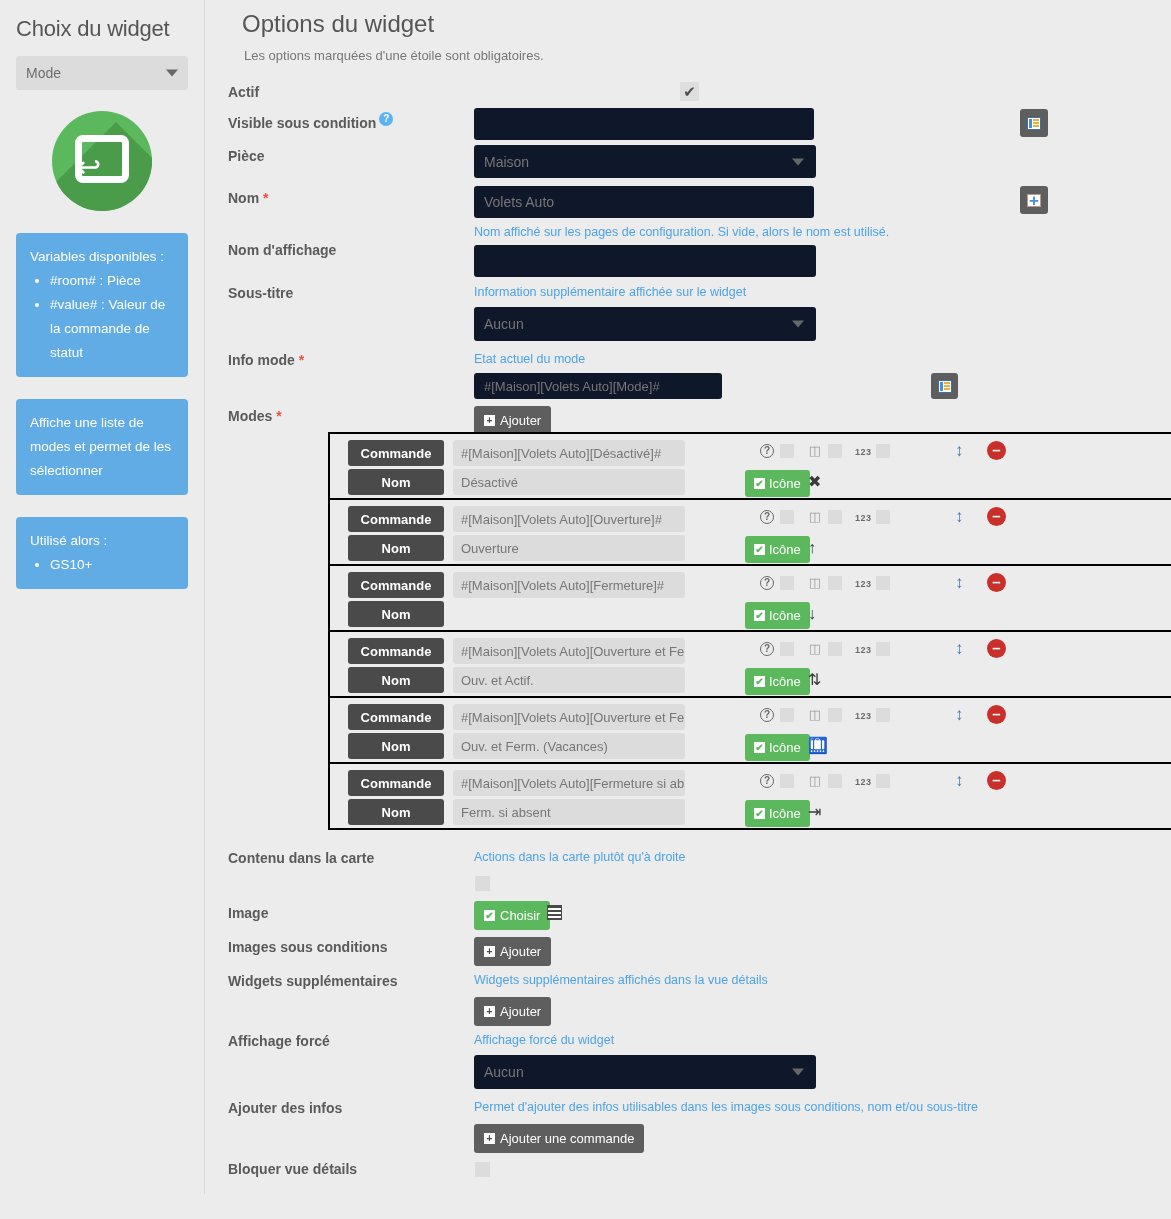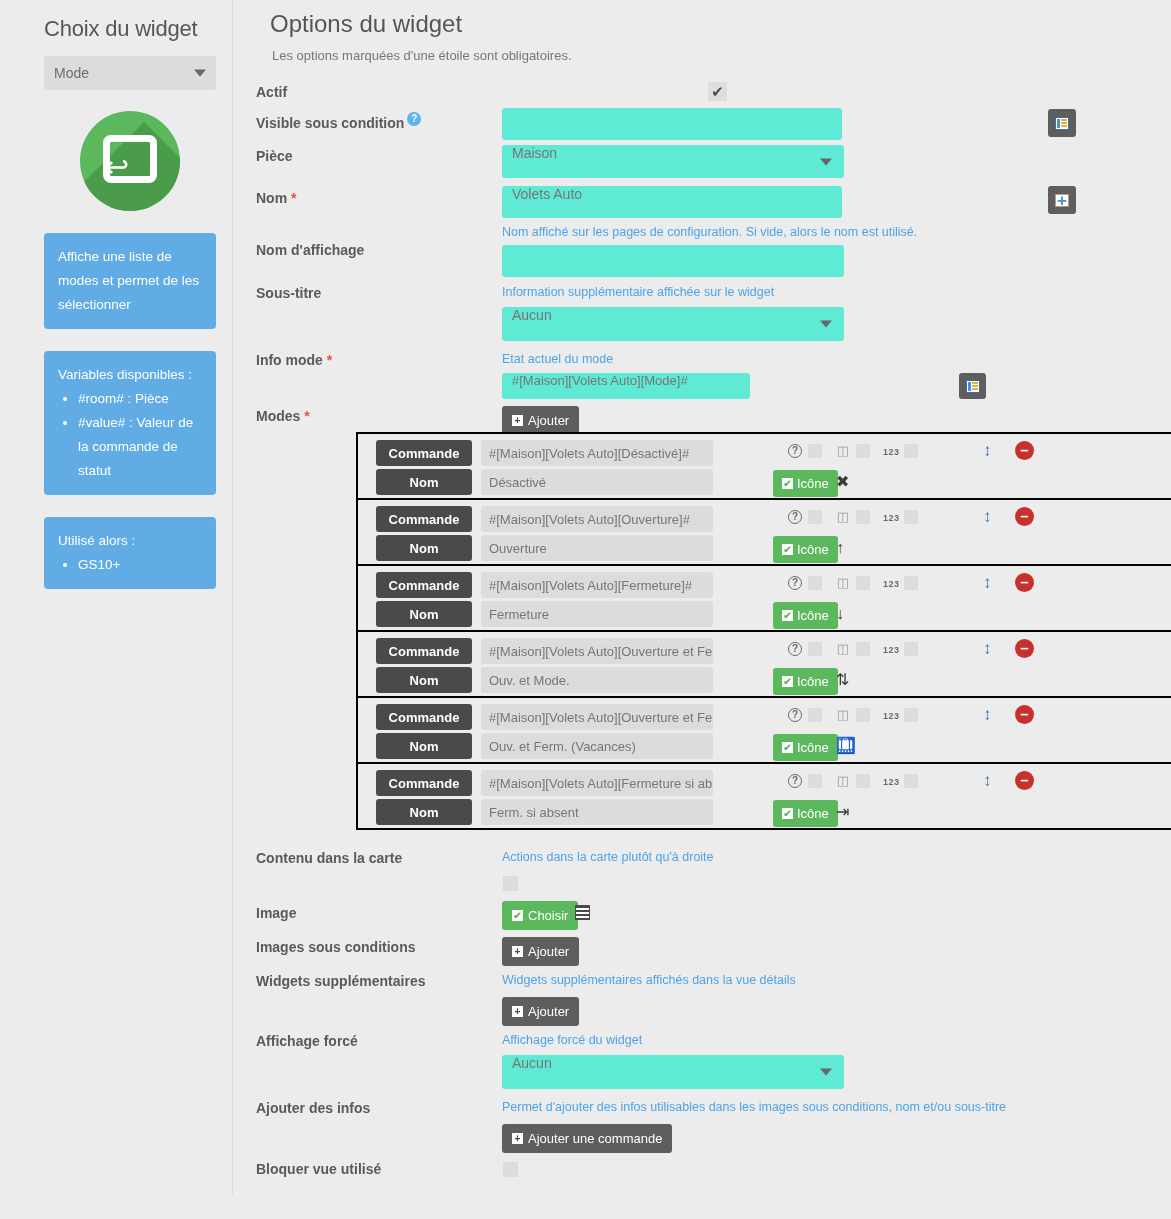--- a/index.html
+++ b/index.html
@@ -3,21 +3,21 @@
 <meta charset="utf-8">
 <style>
   * { box-sizing: border-box; }
   html, body {
     margin: 0; padding: 0;
     width: 1171px; height: 1219px;
     background: #ececec;
     font-family: "Liberation Sans", sans-serif;
     overflow: hidden;
   }
-  .page { position: relative; width: 1019px; height: 1219px; background: #ececec; margin-left: 28px; }
+  .page { position: relative; width: 1019px; height: 1219px; background: #ececec; }
 
   
   .sidebar {
     position: absolute; left: 0; top: 0;
     width: 205px; height: 1194px;
     background: #ececec;
     border-right: 1px solid #d8d8d8;
     padding: 10px 16px 0 16px;
   }
   .sidebar-title {
@@ -85,23 +85,23 @@
     display: inline-block; width: 14px; height: 14px;
     background: #5bb3f0; border-radius: 50%;
     color: #fff; font-size: 10px; line-height: 14px;
     text-align: center; font-weight: bold;
     vertical-align: super; margin-left: 3px;
   }
   .hint { position: absolute; left: 268px; font-size: 12.5px; color: #4da3e8; white-space: nowrap; }
 
   .fld {
     position: absolute; left: 268px;
-    background: #5eead4; border-radius: 3px;
+    background: #0f172a; border-radius: 3px;
     height: 32px; font-size: 14px; color: #767676;
-    display: flex; padding: 0 10px;
+    display: flex; align-items: center; padding: 0 10px;
   }
   .fld.sel { padding-right: 28px; }
   .fld .caret {
     position: absolute; right: 12px; top: 50%; transform: translateY(-50%);
     width: 0; height: 0;
     border-left: 6px solid transparent;
     border-right: 6px solid transparent;
     border-top: 7px solid #676767;
   }
   .sqbtn {
@@ -220,32 +220,32 @@
       <span class="caret"></span>
     </div>
 
     <div class="widget-logo">
       <div class="shade"></div>
       <div class="mon"></div>
       <div class="arr">↩</div>
     </div>
 
     <div class="info-box">
-      <span>Affiche une liste de modes et permet de les sélectionner</span>
-    </div>
-
-    <div class="info-box">
       <div>Variables disponibles :</div>
       <ul>
         <li>#room# : Pièce</li>
         <li>#value# : Valeur de la commande de statut</li>
       </ul>
     </div>
 
     <div class="info-box">
+      <span>Affiche une liste de modes et permet de les sélectionner</span>
+    </div>
+
+    <div class="info-box">
       <div>Utilisé alors :</div>
       <ul>
         <li>GS10+</li>
       </ul>
     </div>
   </div>
 
   <div class="main">
     <div class="main-title">Options du widget</div>
     <div class="main-sub">Les options marquées d'une étoile sont obligatoires.</div>
@@ -345,21 +345,21 @@
       <span class="caret"></span>
     </div>
 
     <div class="lbl" style="top:1100px">Ajouter des infos</div>
     <div class="hint" style="top:1100px">Permet d'ajouter des infos utilisables dans les images sous conditions, nom et/ou sous-titre</div>
     <div class="btn dark" style="left:268px; top:1124px">
       <span class="mini-sq">+</span>
       <span>Ajouter une commande</span>
     </div>
 
-    <div class="lbl" style="top:1161px">Bloquer vue utilisé</div>
+    <div class="lbl" style="top:1161px">Bloquer vue détails</div>
     <div class="check-off" style="left:269px; top:1162px"></div>
   </div>
 
   <div class="modes-wrap" id="modes-wrap">
       <div class="mode-row">
         <div class="mrow-lab" style="top:6px">Commande</div>
         <div class="mrow-inp" style="top:6px">#[Maison][Volets Auto][Désactivé]#</div>
         <div class="mrow-lab" style="top:35px">Nom</div>
         <div class="mrow-inp" style="top:35px">Désactivé</div>
         <div class="q-circle" style="left:430px; top:10px">?</div>
@@ -392,40 +392,39 @@
         <div class="icone-btn" style="left:415px; top:36px">
           <span class="mini-sq g">✔</span>
           <span>Icône</span>
         </div>
         <div class="mode-glyph" style="left:478px; top:39px">↑</div>
       </div>
       <div class="mode-row">
         <div class="mrow-lab" style="top:6px">Commande</div>
         <div class="mrow-inp" style="top:6px">#[Maison][Volets Auto][Fermeture]#</div>
         <div class="mrow-lab" style="top:35px">Nom</div>
-        <div class="mrow-inp" style="top:35px">Fermeture</div>
         <div class="q-circle" style="left:430px; top:10px">?</div>
         <div class="mcheck" style="left:450px; top:10px"></div>
         <div class="cube" style="left:478px; top:10px">◫</div>
         <div class="mcheck" style="left:498px; top:10px"></div>
         <div class="num123" style="left:525px; top:13px">123</div>
         <div class="mcheck" style="left:546px; top:10px"></div>
         <div class="sort-h" style="left:625px; top:8px">↕</div>
         <div class="minus-c" style="left:657px; top:7px">–</div>
         <div class="icone-btn" style="left:415px; top:36px">
           <span class="mini-sq g">✔</span>
           <span>Icône</span>
         </div>
         <div class="mode-glyph" style="left:478px; top:39px">↓</div>
       </div>
       <div class="mode-row">
         <div class="mrow-lab" style="top:6px">Commande</div>
         <div class="mrow-inp" style="top:6px">#[Maison][Volets Auto][Ouverture et Ferm</div>
         <div class="mrow-lab" style="top:35px">Nom</div>
-        <div class="mrow-inp" style="top:35px">Ouv. et Mode.</div>
+        <div class="mrow-inp" style="top:35px">Ouv. et Actif.</div>
         <div class="q-circle" style="left:430px; top:10px">?</div>
         <div class="mcheck" style="left:450px; top:10px"></div>
         <div class="cube" style="left:478px; top:10px">◫</div>
         <div class="mcheck" style="left:498px; top:10px"></div>
         <div class="num123" style="left:525px; top:13px">123</div>
         <div class="mcheck" style="left:546px; top:10px"></div>
         <div class="sort-h" style="left:625px; top:8px">↕</div>
         <div class="minus-c" style="left:657px; top:7px">–</div>
         <div class="icone-btn" style="left:415px; top:36px">
           <span class="mini-sq g">✔</span>

